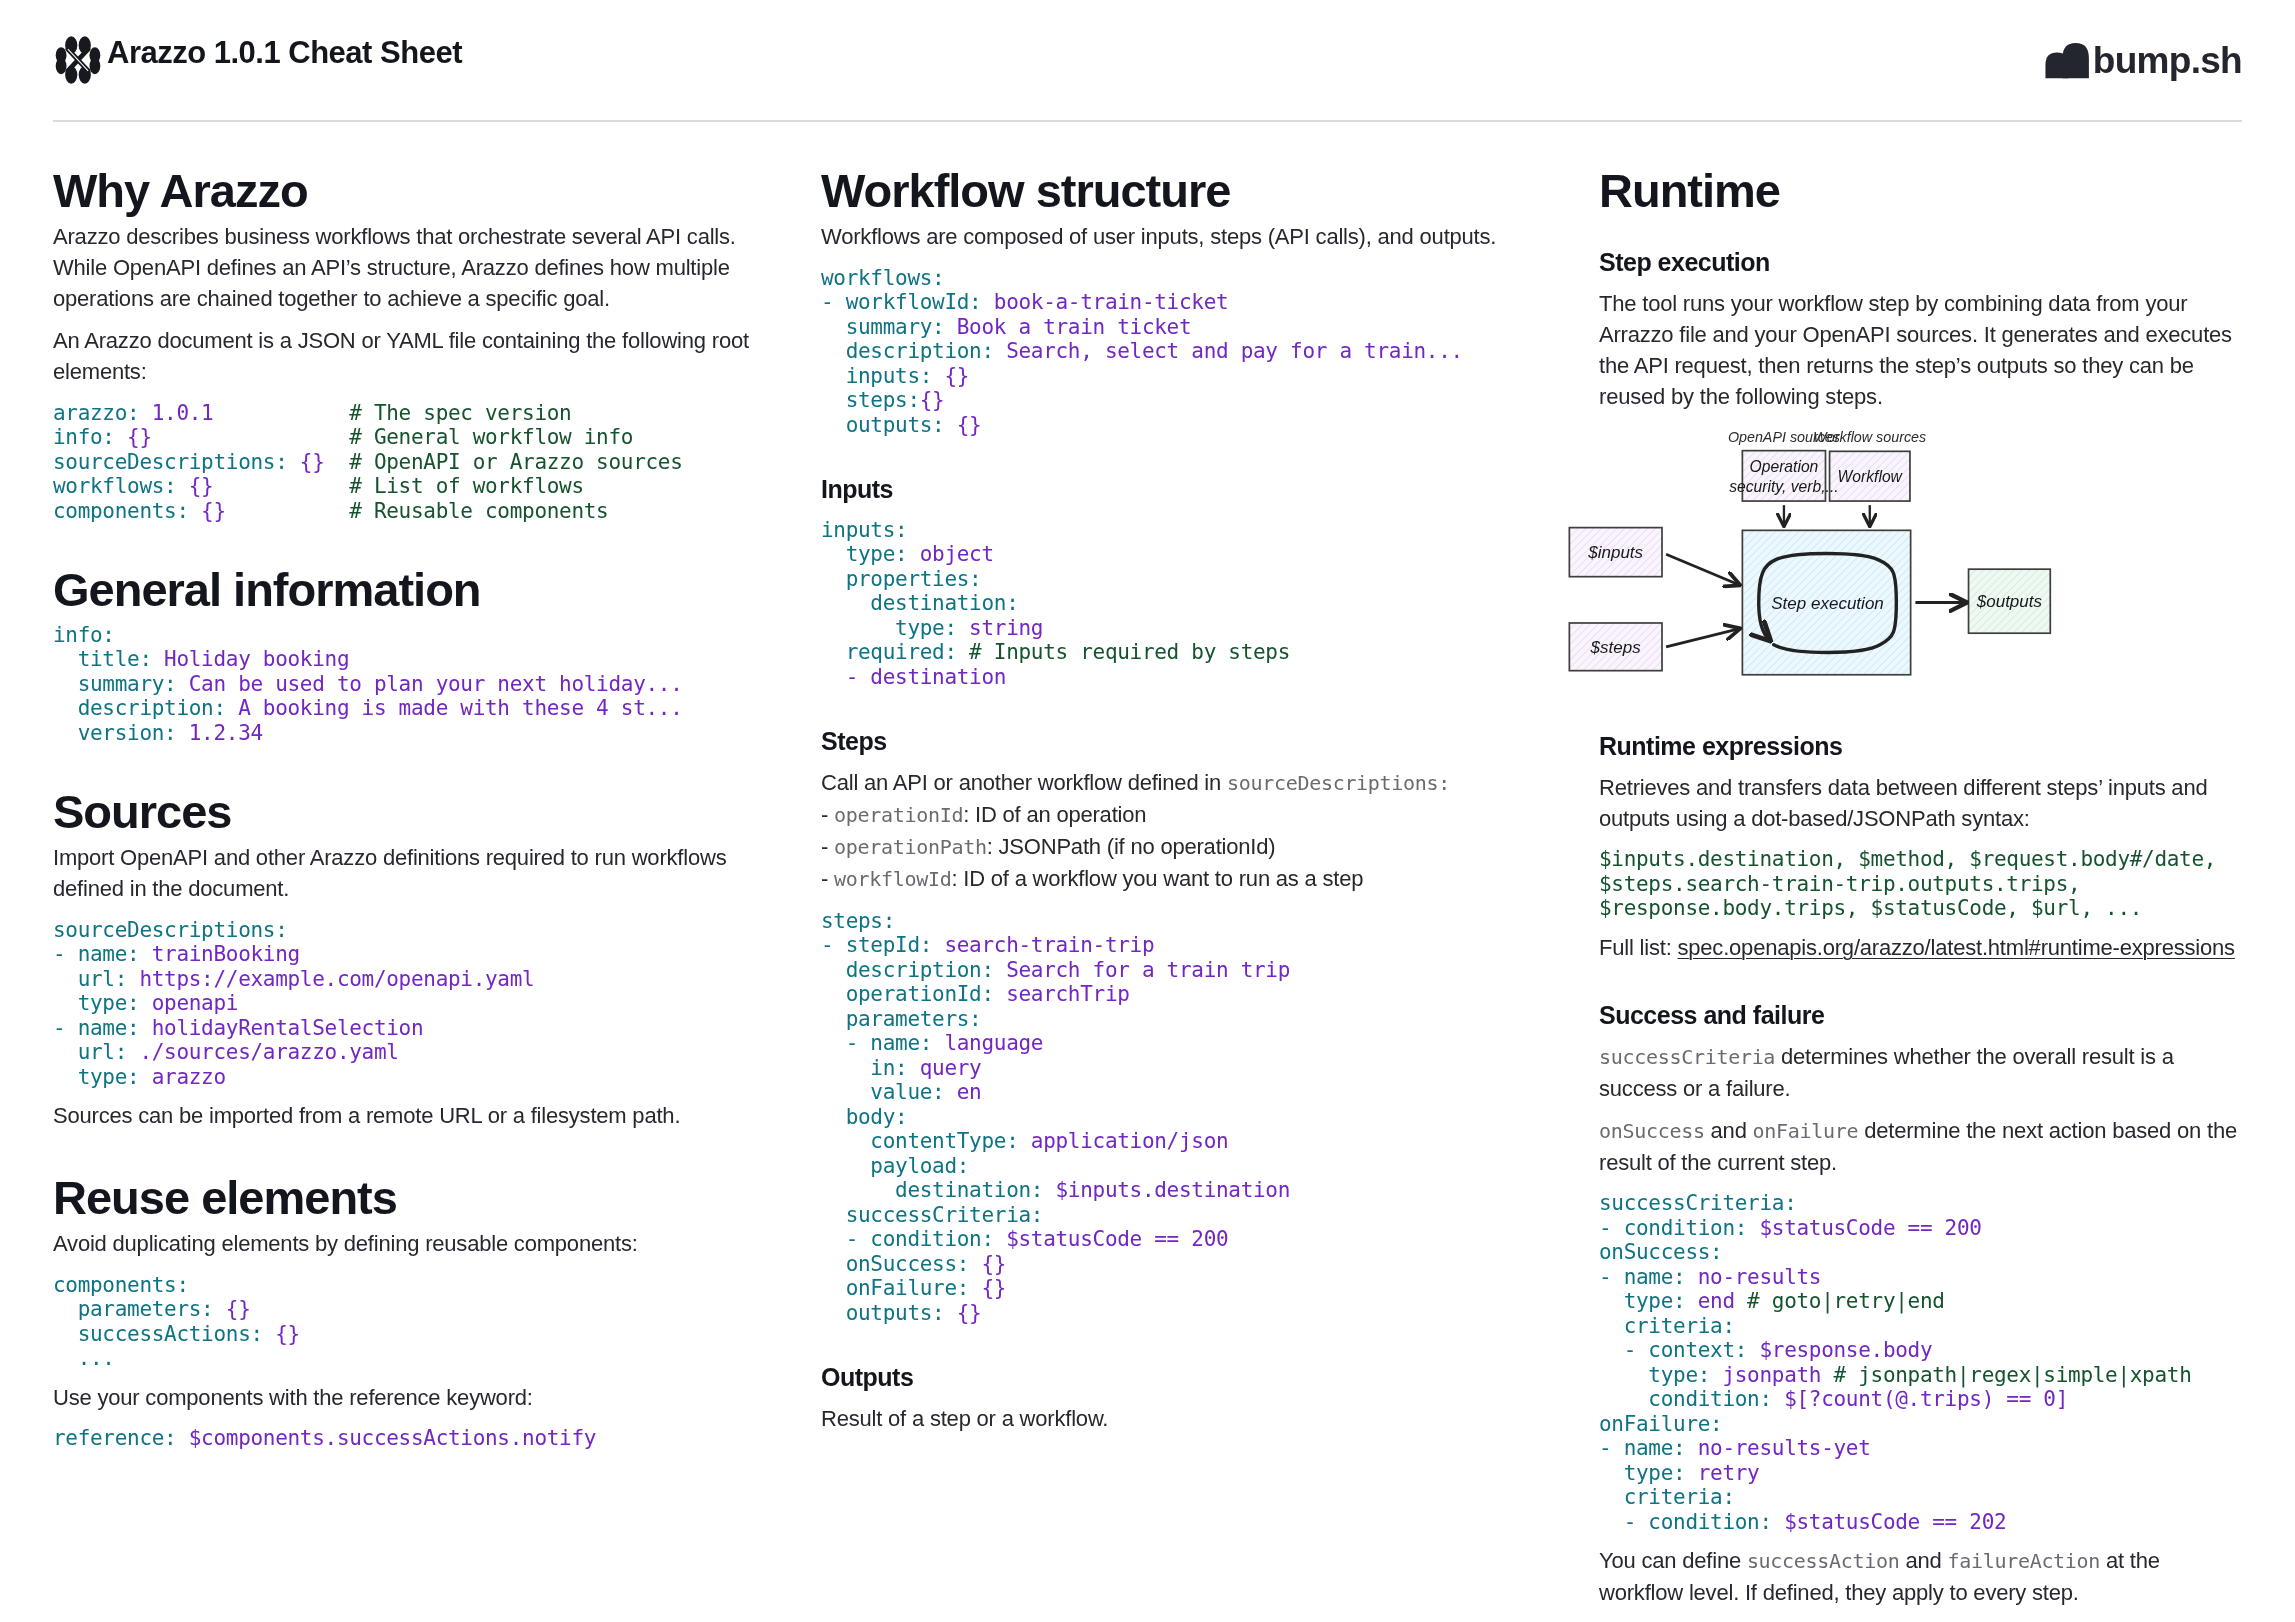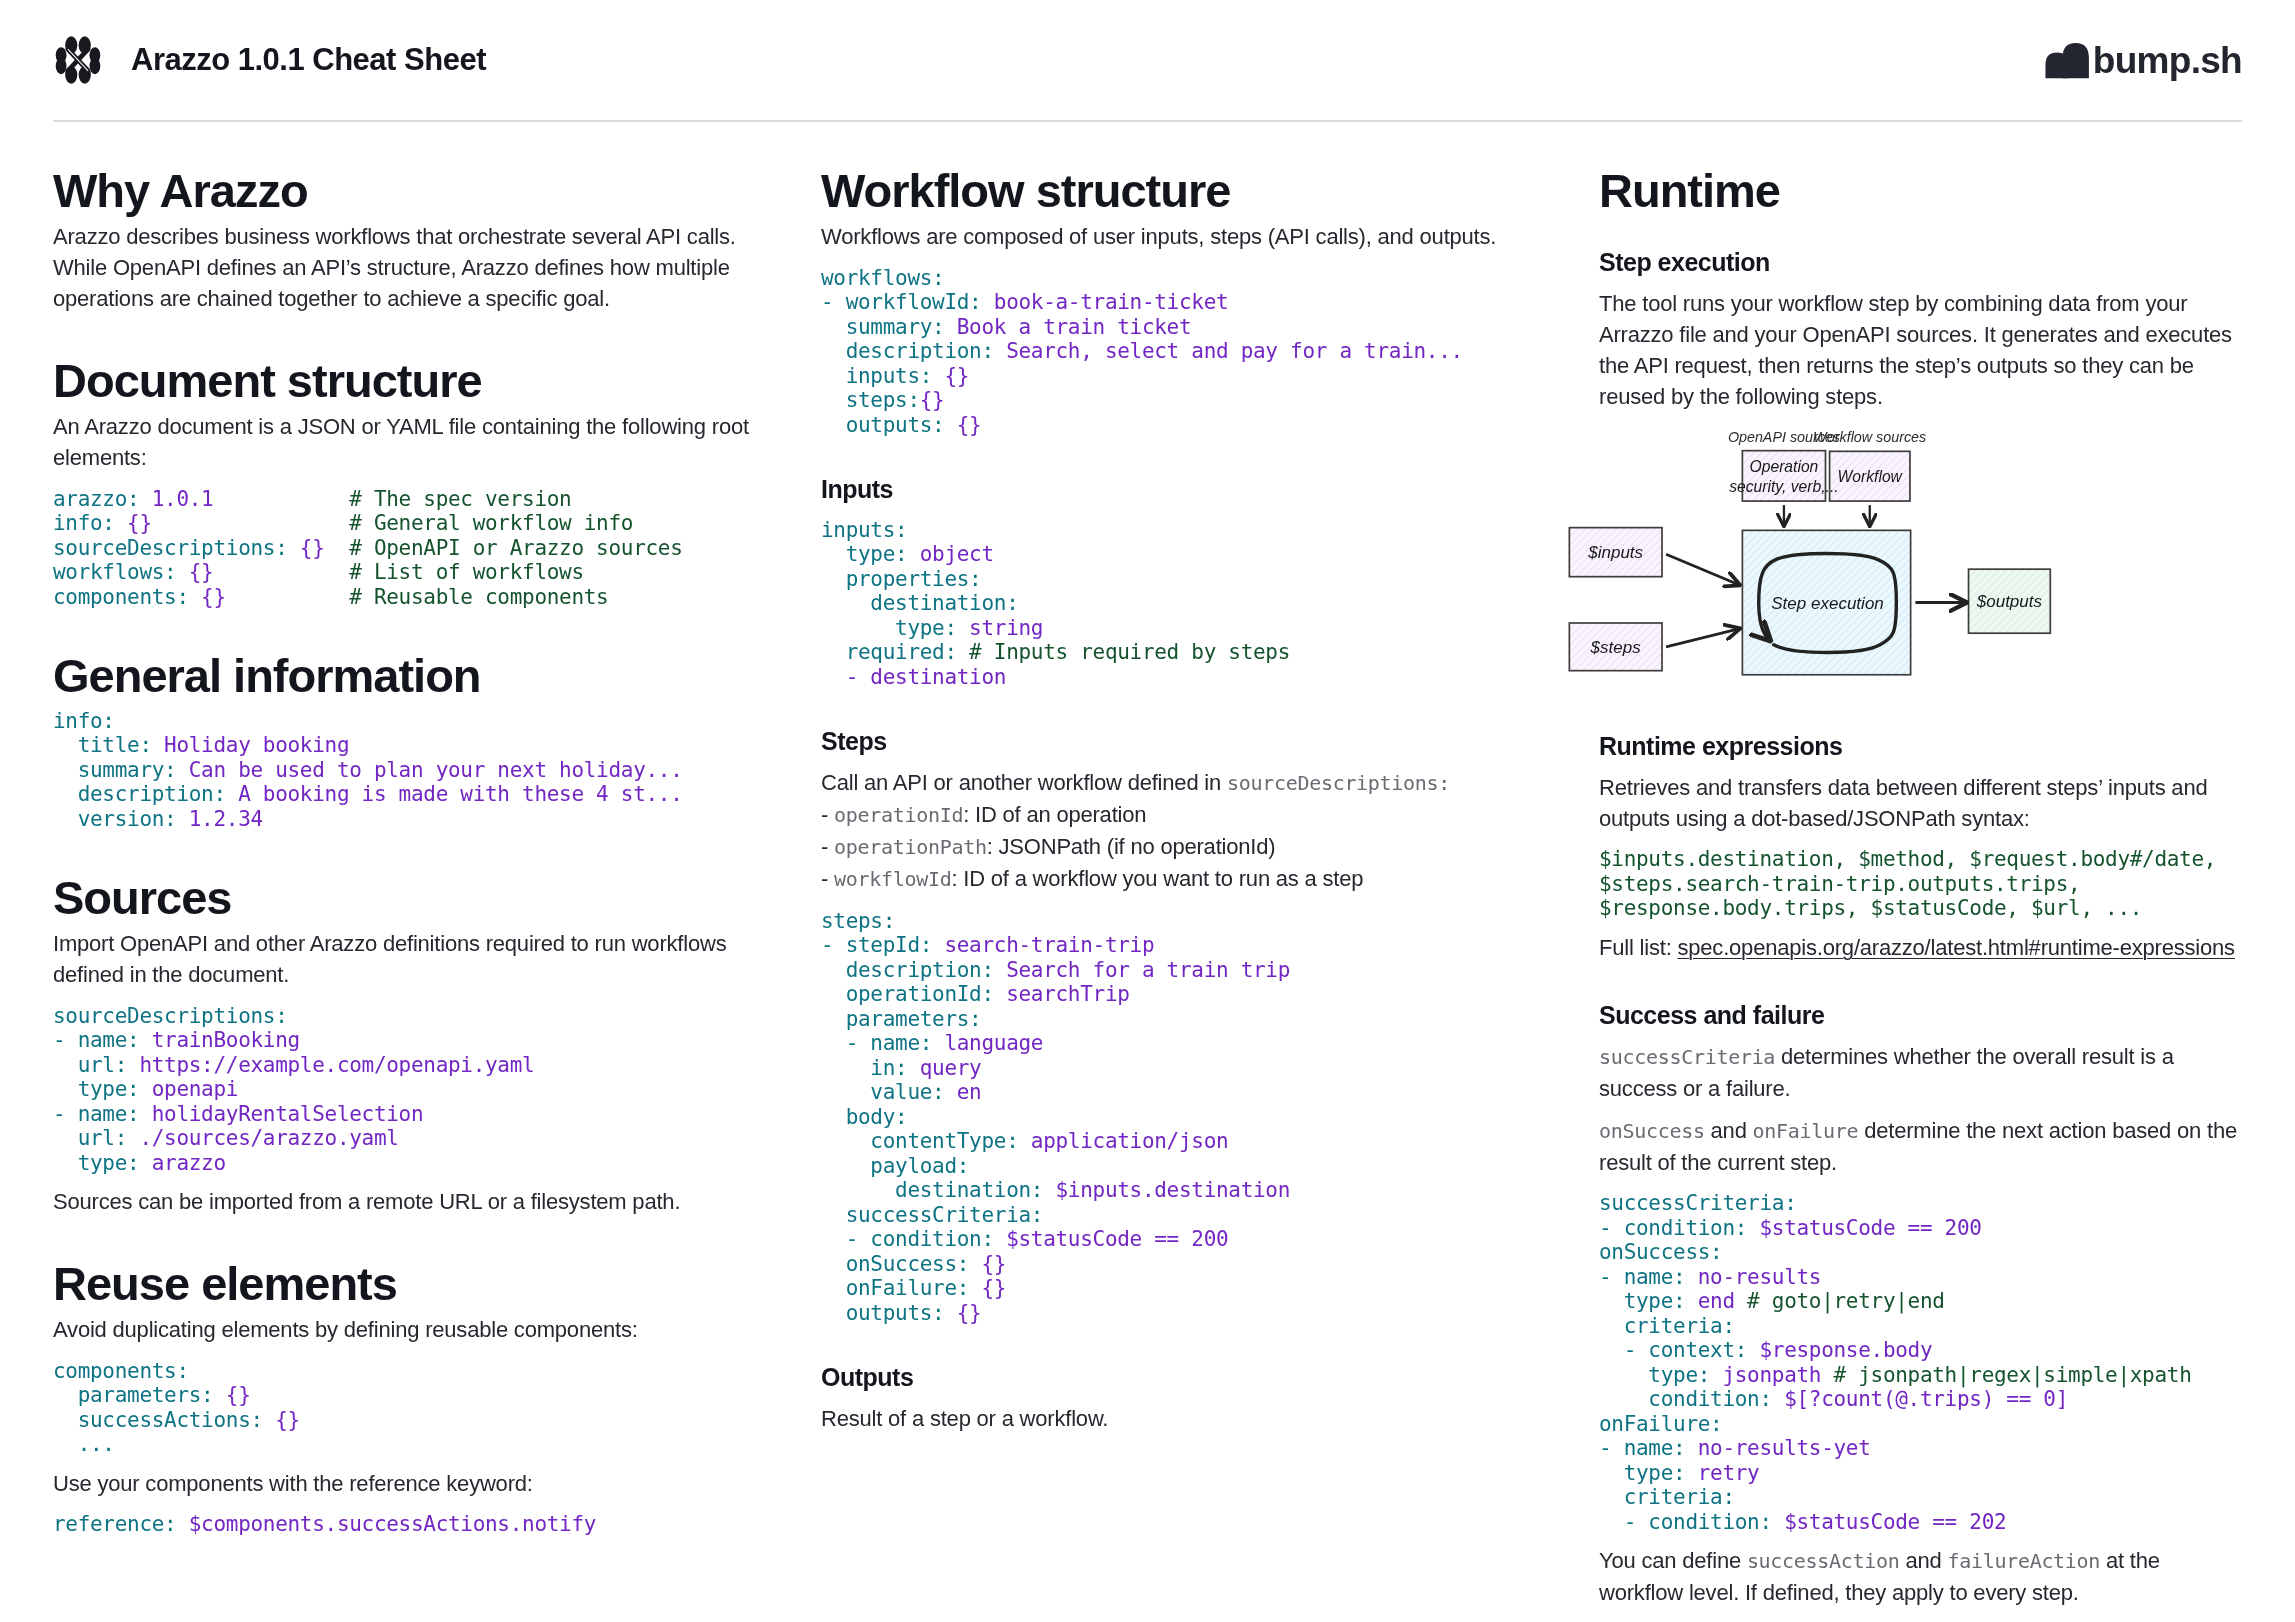--- a/index.html
+++ b/index.html
@@ -3,21 +3,21 @@
 <meta charset="utf-8">
 <style>
   html,body{margin:0;padding:0;}
   body{
     width:2295px;height:1622px;overflow:hidden;background:#ffffff;
     font-family:"Liberation Sans",sans-serif;color:#26282F;
     -webkit-font-smoothing:antialiased;
   }
   
   header{height:120px;display:flex;align-items:center;justify-content:space-between;padding:0 53px;}
-  .brand-left{display:flex;align-items:center;gap:28px;}
+  .brand-left{display:flex;gap:4px;}
   .page-title{font-size:31px;font-weight:600;color:#14161D;letter-spacing:-0.5px;}
   .brand-right{display:flex;align-items:flex-end;gap:4px;}
   .brand-right .brand-word{font-size:37px;font-weight:700;color:#23262F;letter-spacing:-0.7px;line-height:1;}
   .divider{border-top:2px solid #DBDBDE;margin:0 53px;}
   
   .content{display:grid;grid-template-columns:703px 713px 642px;column-gap:65px;padding:0 53px;margin-top:50px;align-items:start;}
   h2{font-size:47px;line-height:38px;font-weight:700;color:#14161D;letter-spacing:-1px;margin:48px 0 0;}
   h2.first{margin-top:0;}
   h3{font-size:25px;line-height:29px;font-weight:700;color:#14161D;letter-spacing:-0.5px;margin:38px 0 0;}
   p{font-size:22px;line-height:31px;letter-spacing:-0.2px;margin:11px 0 0;color:#26282F;}
@@ -69,21 +69,20 @@
   </div>
 </header>
 <div class="divider"></div>
 
 <main class="content">
 
   <section class="col">
     <h2 class="first">Why Arazzo</h2>
     <p>Arazzo describes business workflows that orchestrate several API calls. While OpenAPI defines an API’s structure, Arazzo defines how multiple operations are chained together to achieve a specific goal.</p>
 
-    <h2>Document structure</h2>
     <p>An Arazzo document is a JSON or YAML file containing the following root elements:</p>
     <pre class="code"><span class="tok-k">arazzo:</span><span class="tok-v"> 1.0.1</span><span class="tok-c">           # The spec version</span>
 <span class="tok-k">info:</span><span class="tok-v"> {}</span><span class="tok-c">                # General workflow info</span>
 <span class="tok-k">sourceDescriptions:</span><span class="tok-v"> {}</span><span class="tok-c">  # OpenAPI or Arazzo sources</span>
 <span class="tok-k">workflows:</span><span class="tok-v"> {}</span><span class="tok-c">           # List of workflows</span>
 <span class="tok-k">components:</span><span class="tok-v"> {}</span><span class="tok-c">          # Reusable components</span></pre>
 
     <h2>General information</h2>
     <pre class="code"><span class="tok-k">info:</span>
 <span class="tok-k">  title:</span><span class="tok-v"> Holiday booking</span>

